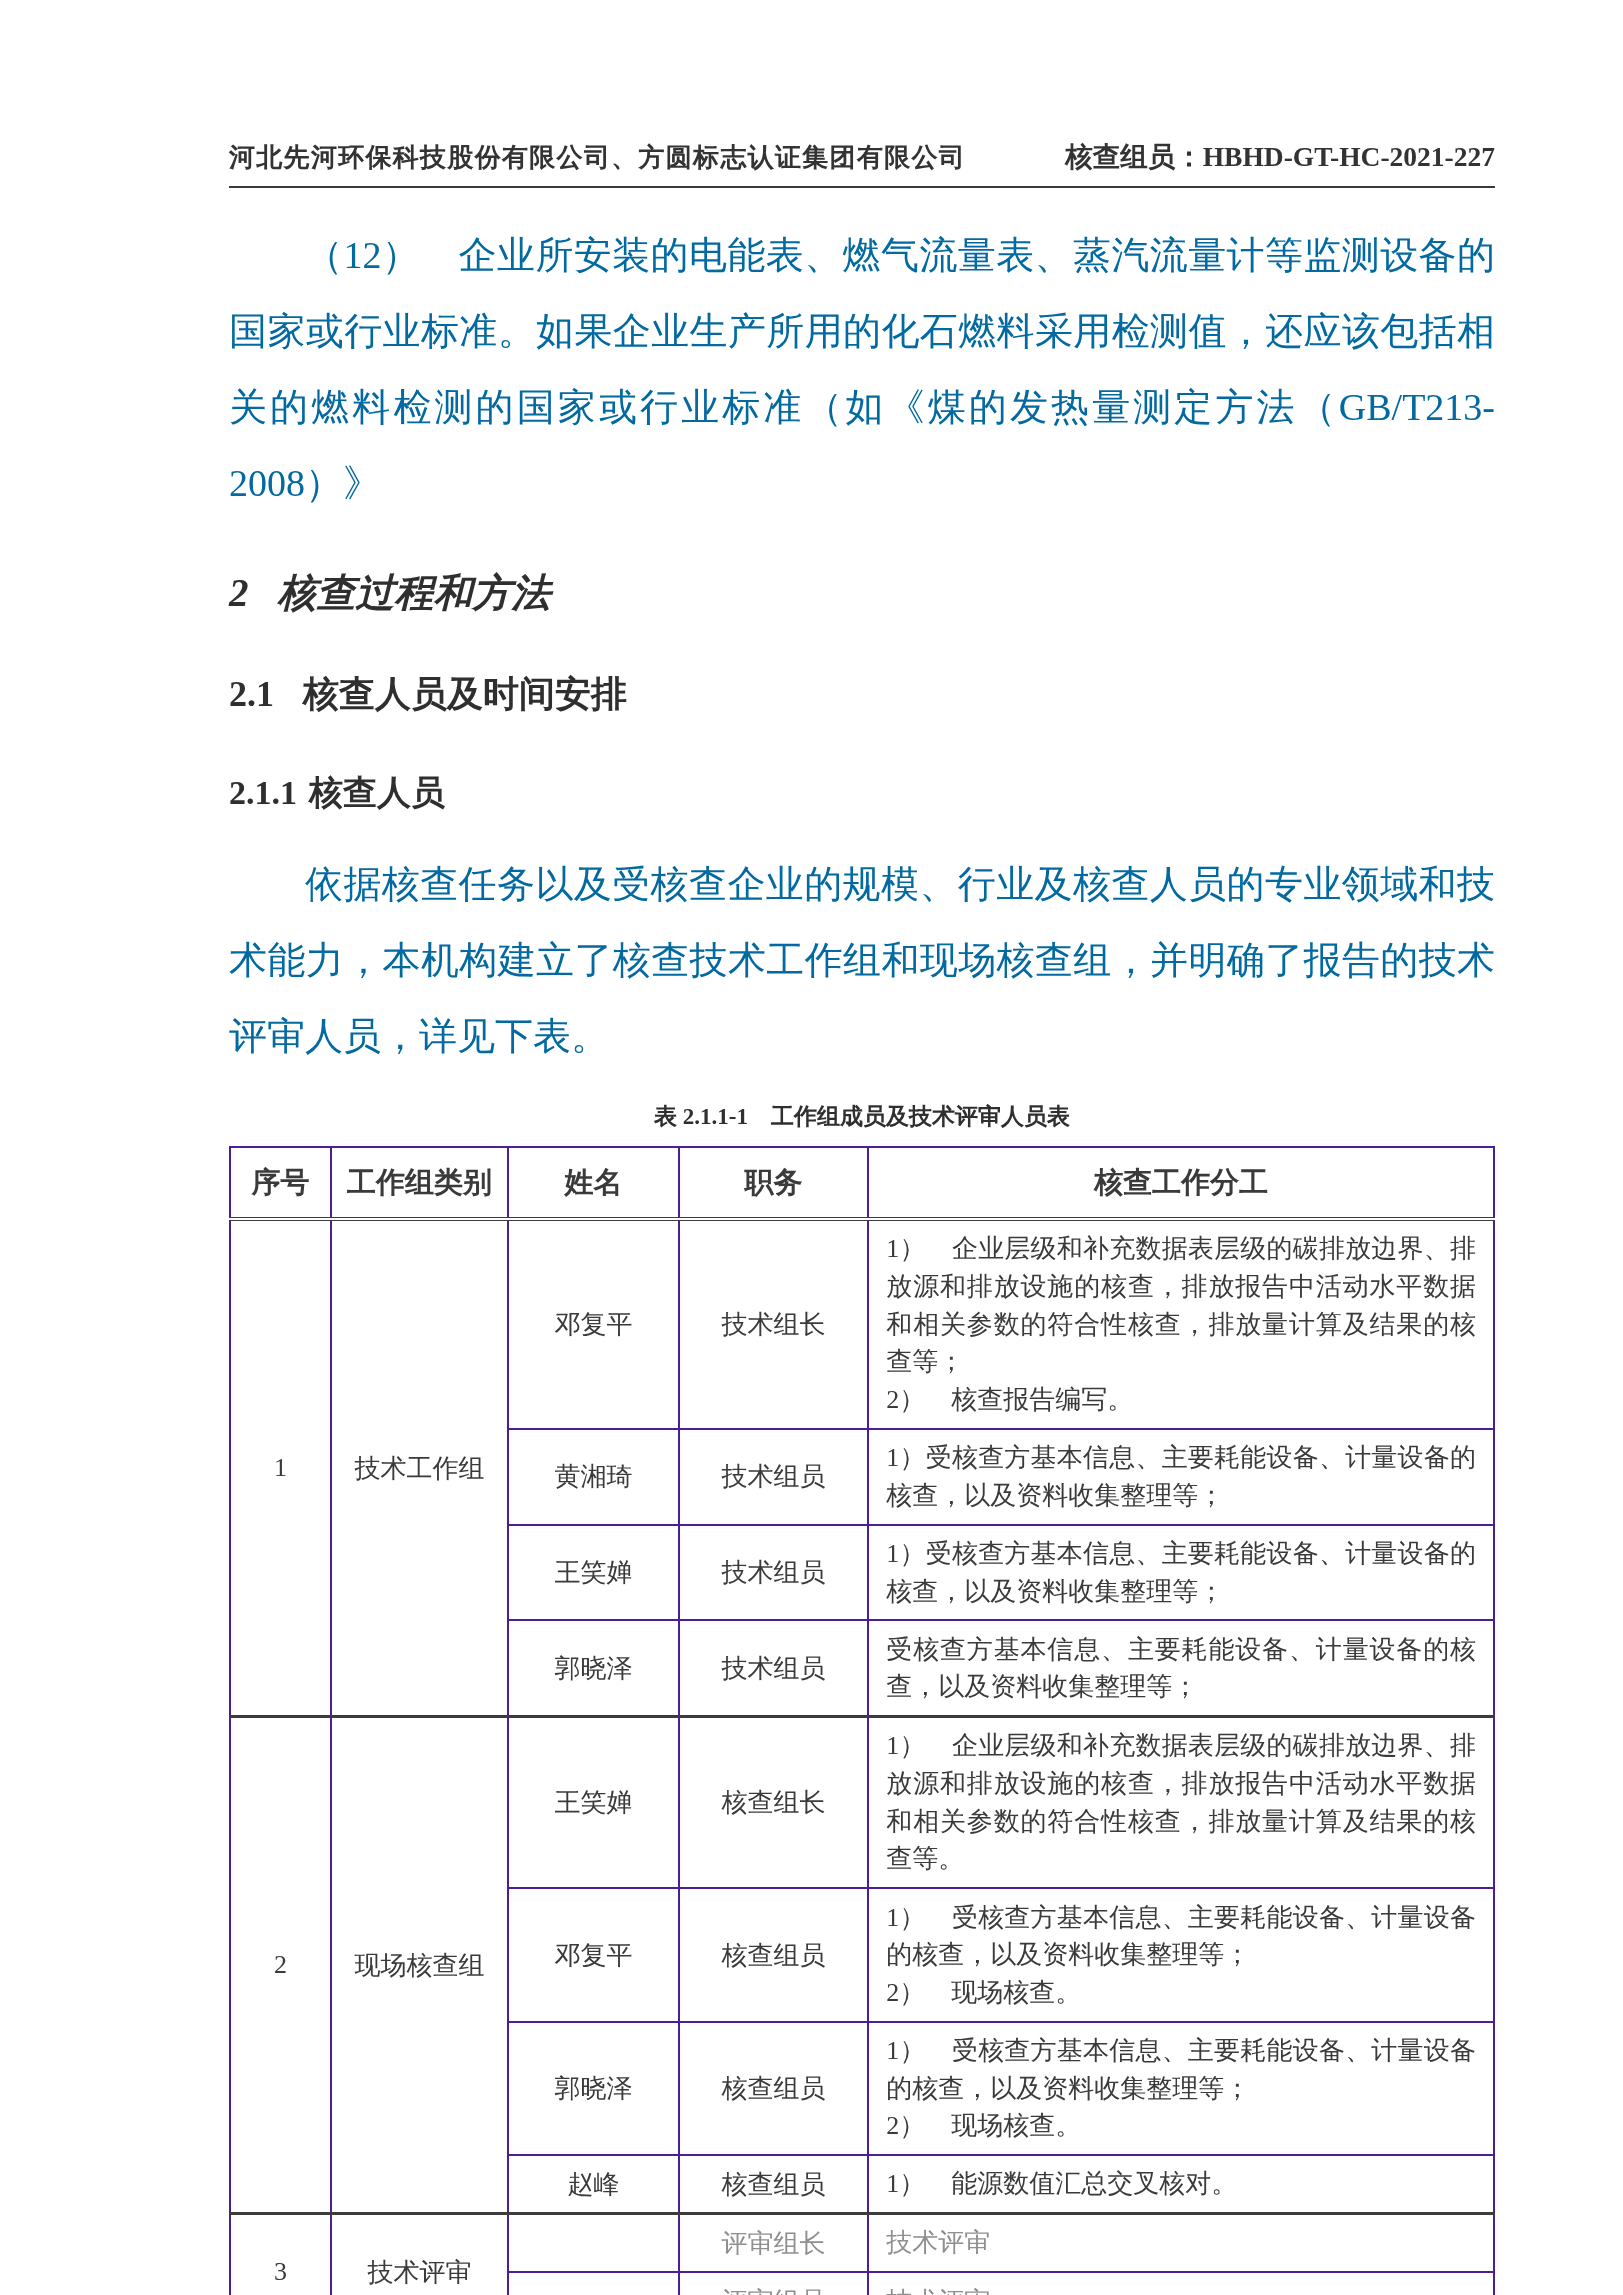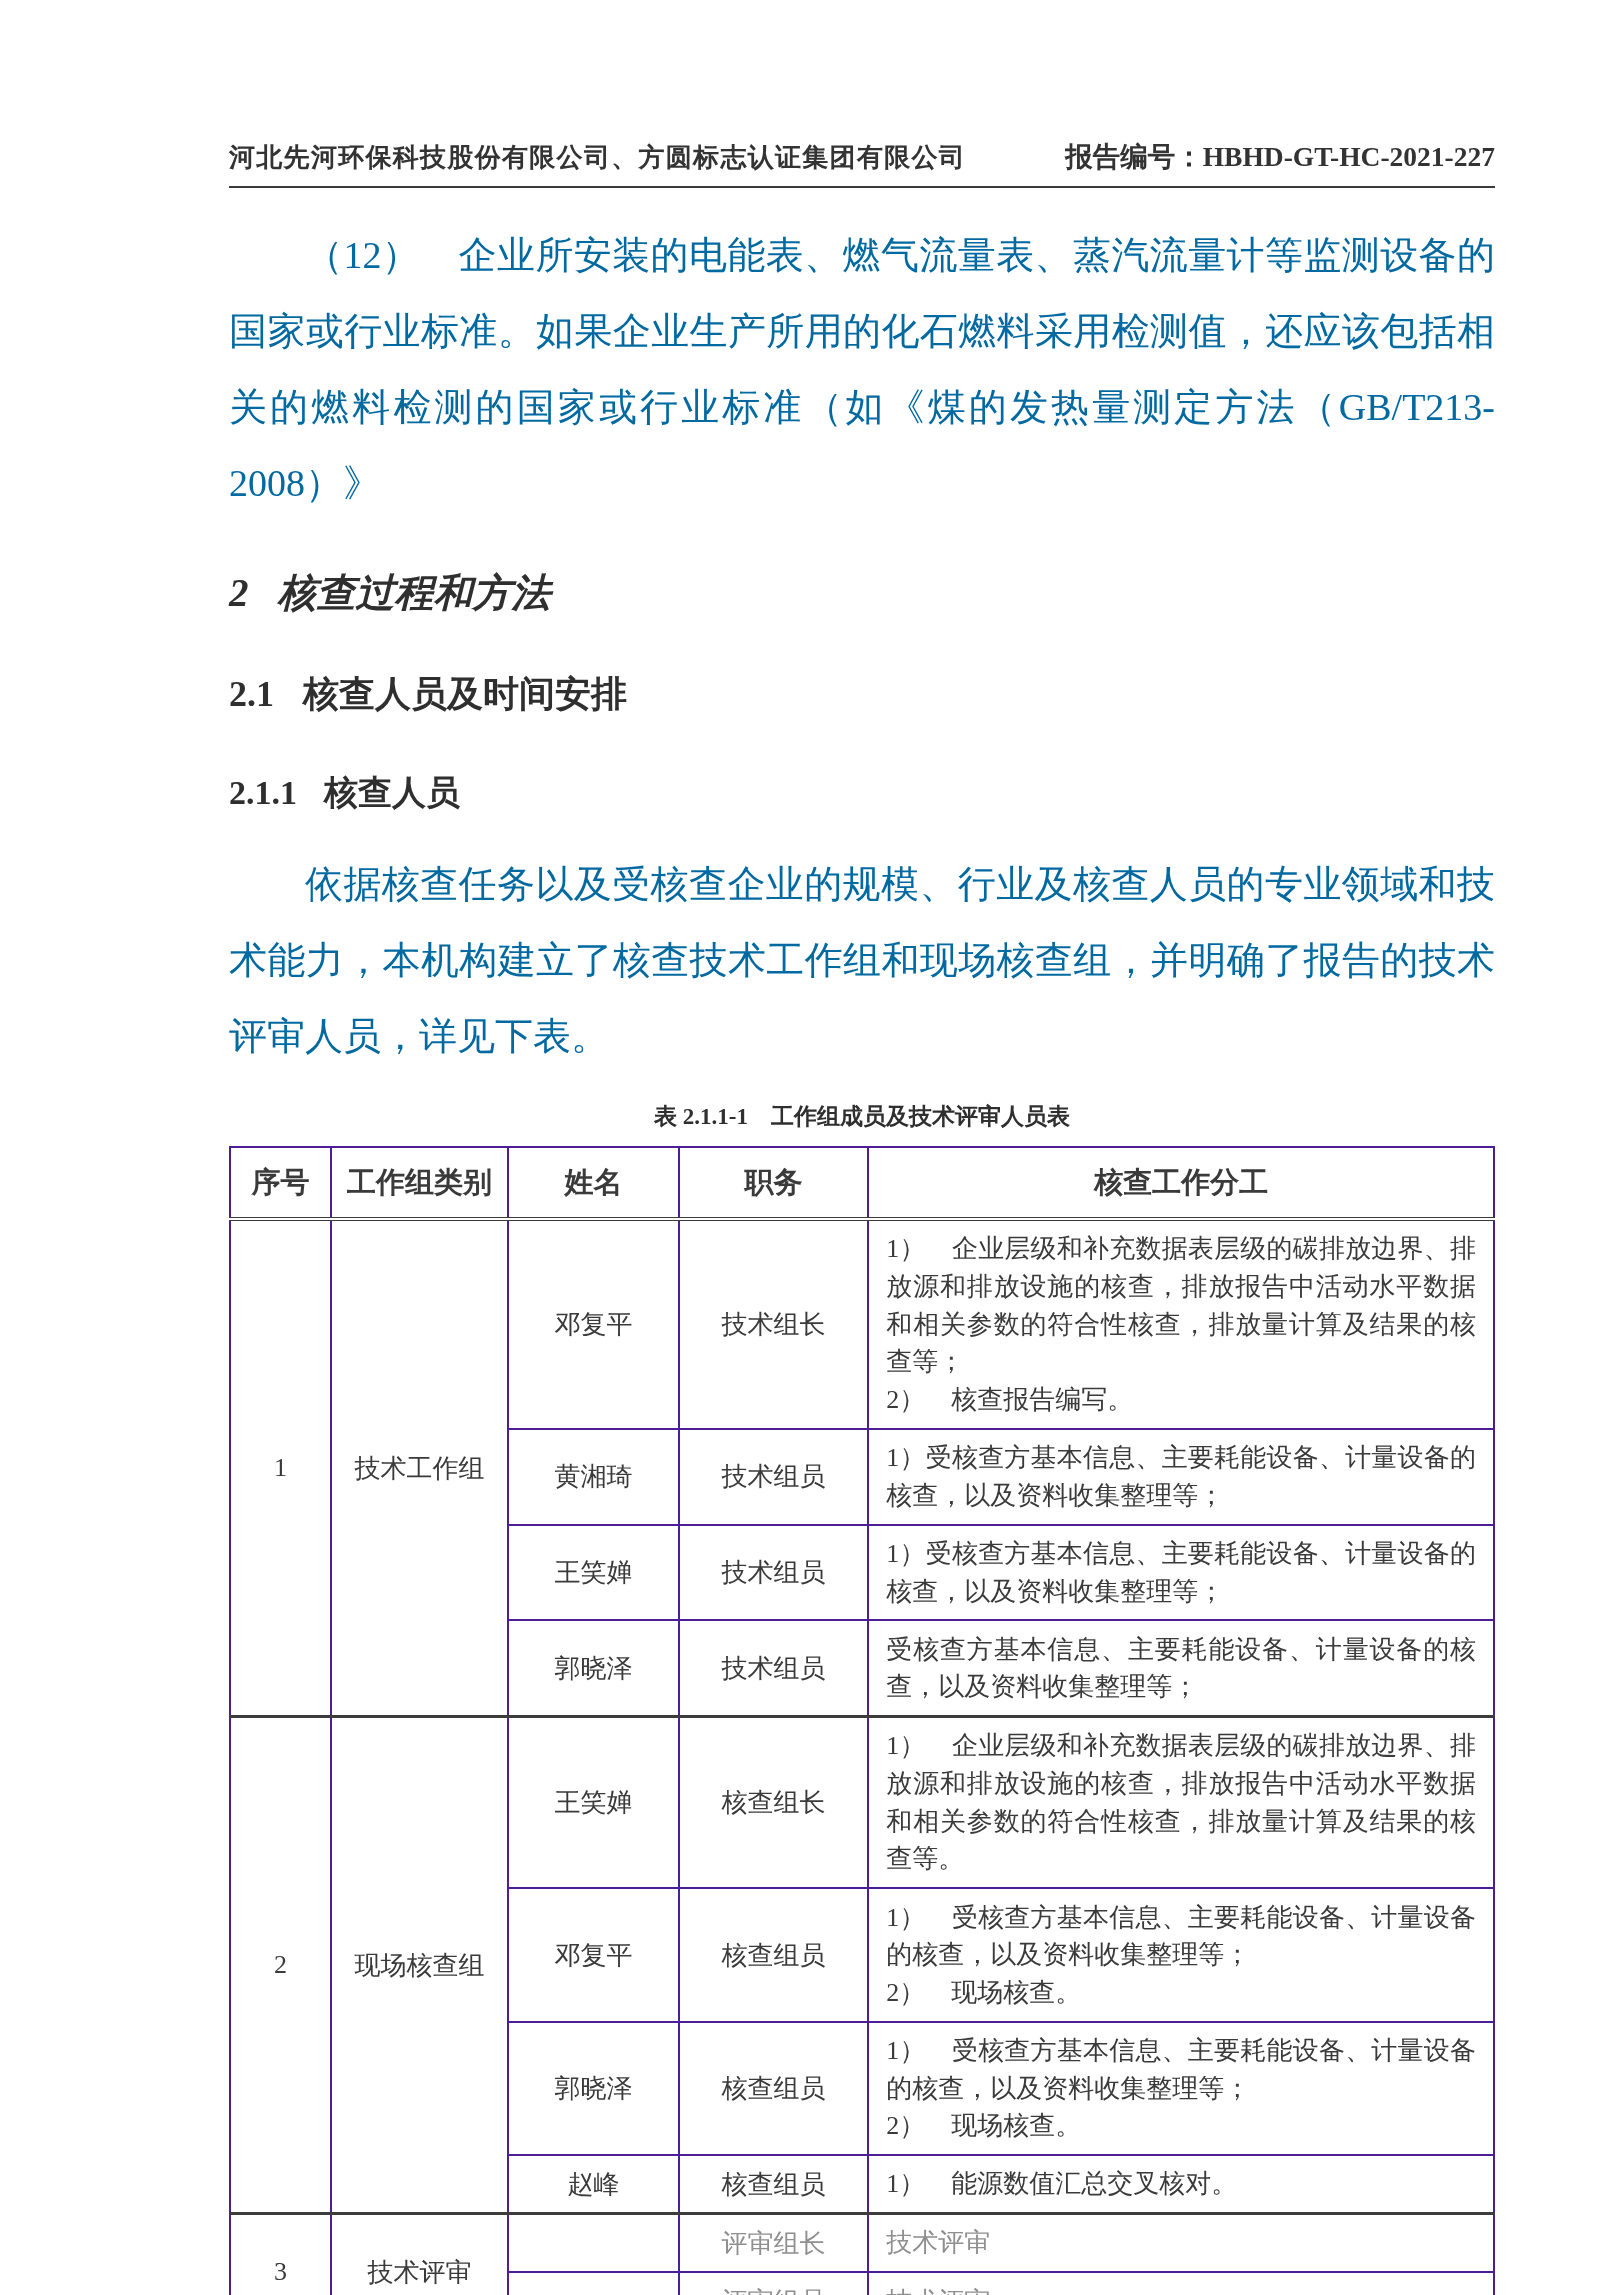--- a/index.html
+++ b/index.html
@@ -23,21 +23,21 @@
     text-indent:2em;margin:0;color:#0369a1;
   }
   .para-12{margin-top:29px;}
   .para-intro{margin-top:30px;}
 
   h1.sec,h2.sec,h3.sec{color:#2f2f2f;margin:0;font-weight:bold;}
   h1.sec{font-size:39px;margin-top:45px;font-style:italic;}
   h2.sec{font-size:36px;margin-top:50px;}
   h3.sec{font-size:34px;margin-top:51px;}
   .sec-num{margin-right:29px;}
-  h3.sec .sec-num{margin-right:27px;}
+  h3.sec .sec-num{margin-right:12px;}
 
   .tbl-caption{
     text-align:center;font-size:23px;font-weight:bold;
     margin-top:27.5px;color:#2f2f2f;
   }
 
   table.doc-table{
     width:100%;border-collapse:collapse;margin-top:14.4px;
     font-size:26px;color:#3a3a3a;table-layout:fixed;
   }
@@ -56,21 +56,21 @@
   tbody tr.group-start td{border-top:3.3px solid #3c3c3c;}
   td.muted{color:#8f8f8f;}
 </style>
 </head>
 <body>
 
 <div class="page">
 
   <div class="doc-header">
     <span class="company-name">河北先河环保科技股份有限公司、方圆标志认证集团有限公司</span>
-    <span class="report-no"><span>报告编号：</span><span>HBHD-GT-HC-2021-227</span></span>
+    <span class="report-no"><span>核查组员：</span><span>HBHD-GT-HC-2021-227</span></span>
   </div>
 
   <p class="para para-12">（12）　企业所安装的电能表、燃气流量表、蒸汽流量计等监测设备的国家或行业标准。如果企业生产所用的化石燃料采用检测值，还应该包括相关的燃料检测的国家或行业标准（如《煤的发热量测定方法（GB/T213-2008）》</p>
 
   <h1 class="sec">
     <span class="sec-num">2</span><span>核查过程和方法</span>
   </h1>
 
   <h2 class="sec">
     <span class="sec-num">2.1</span><span>核查人员及时间安排</span>

